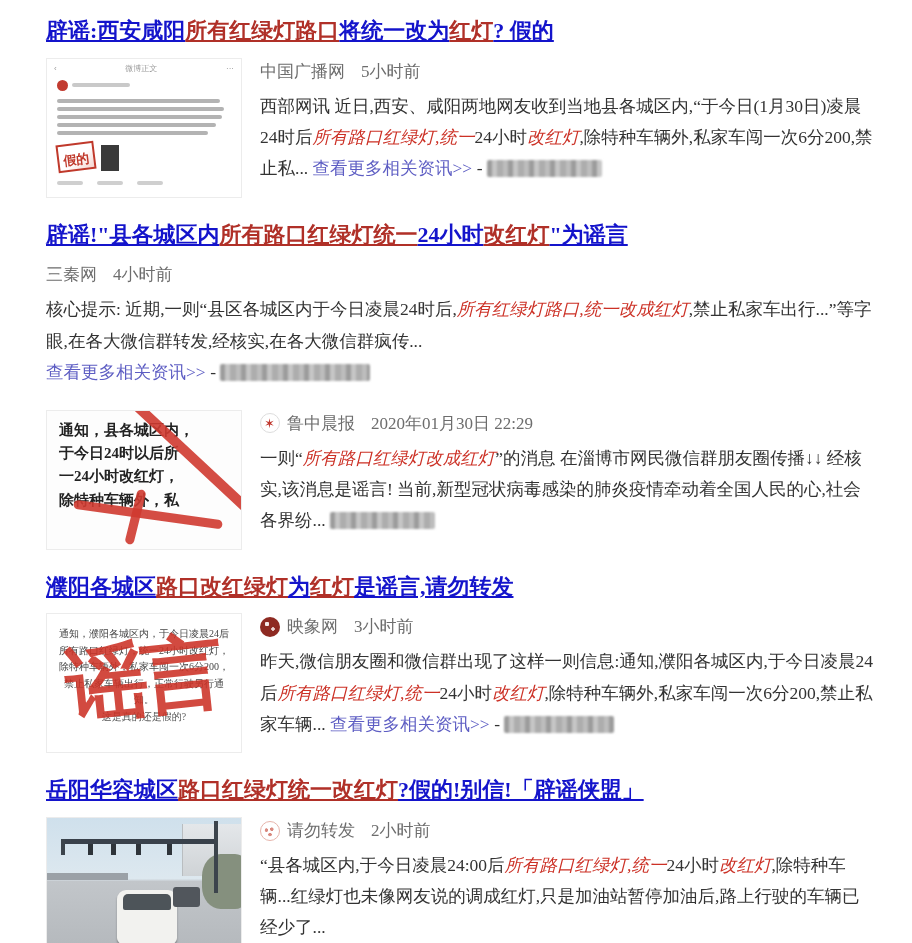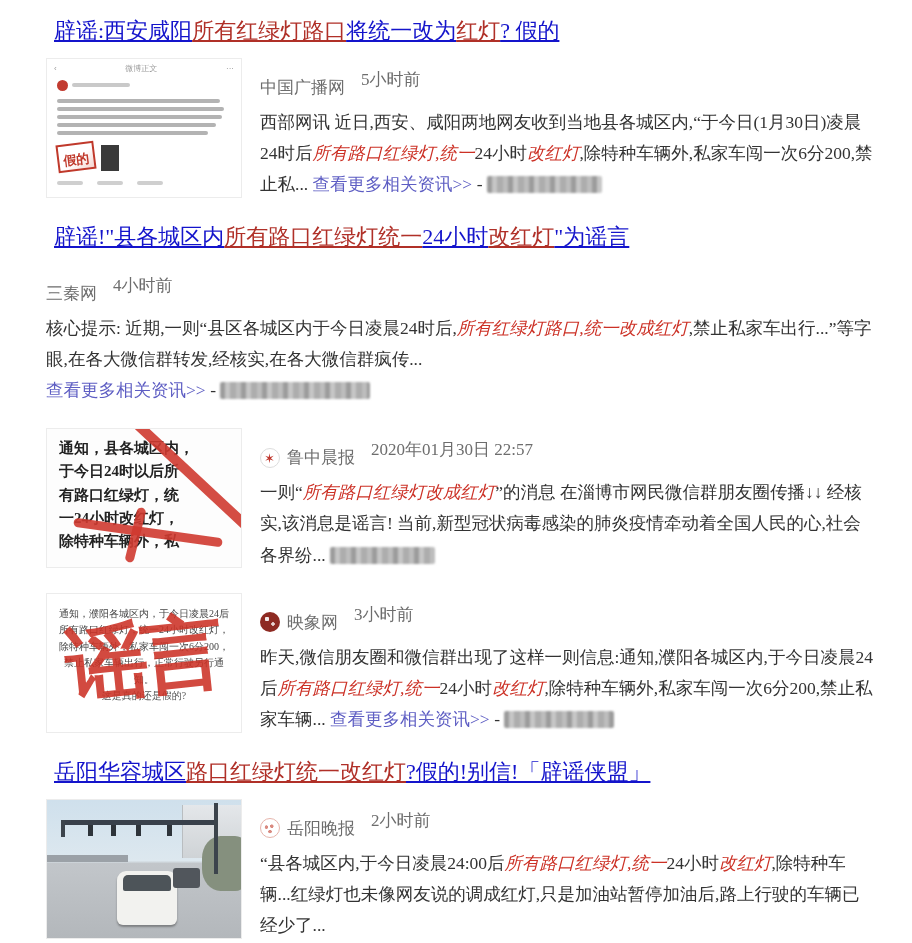--- a/index.html
+++ b/index.html
@@ -1,27 +1,27 @@
 <!DOCTYPE html>
 <html style="--title_blue: #1414cb; --title_red: #b03028; --snippet_red: #cc3126; --text: #333333; --source_gray: #6d6d6d; --link_purple: #5d5dc3;"><head>
 <meta charset="utf-8">
 <style>
   html,body{margin:0;padding:0;background:#fff;}
   body{width:912px;height:943px;overflow:hidden;font-family:"Liberation Serif","DejaVu Serif",serif;}
   .page{padding:16px 38px 0 46px;}
   .result{margin-bottom:22px;}
-  .title{display:block;font-size:22px;font-weight:400;line-height:1.35;margin-bottom:12px;cursor:pointer;white-space:nowrap;margin-left:8px;}
+  .title{display:block;font-size:22px;font-weight:700;line-height:1.35;margin-bottom:12px;cursor:pointer;white-space:nowrap;}
   .title span{text-decoration:underline;}
   .t-blue{color:var(--title_blue);}
   .t-red{color:var(--title_red);}
   .result-body{display:flex;align-items:flex-start;}
   .thumb{width:196px;height:140px;flex:none;margin-right:18px;position:relative;overflow:hidden;background:#fff;border:1px solid #ececec;box-sizing:border-box;cursor:pointer;}
   .rcontent{flex:1;min-width:0;}
   .source-line{display:flex;align-items:center;font-size:17px;color:var(--source_gray);margin:2px 0 8px 0;}
-  .source-name{margin-right:16px;display:flex;align-items:center;margin-top:16px;}
+  .source-name{margin-right:16px;display:flex;align-items:center;}
   .snippet{font-size:17.5px;line-height:1.78;color:var(--text);}
   .sn-text{color:var(--text);}
   .sn-red{color:var(--snippet_red);font-style:italic;}
   .sn-link{color:var(--link_purple);cursor:pointer;}
   .sn-blur{display:inline-block;width:110px;height:17px;vertical-align:-3px;border-radius:2px;
     background:repeating-linear-gradient(90deg,#9c9c9c 0 5px,#c6c6c6 5px 10px,#adadad 10px 16px,#bdbdbd 16px 21px);
     filter:blur(1.3px);}
   
   .logo{width:20px;height:20px;border-radius:50%;flex:none;margin-right:7px;position:relative;display:inline-block;box-sizing:border-box;}
   .logo-luzhong{background:#fff;border:1px solid #ddd;}
@@ -146,44 +146,44 @@
   </div>
 
   <div class="result">
     <div class="result-body">
       <div class="thumb">
 
         <div class="th-notice">
           <div class="notice-lines">
                 <div>通知，县各城区内，</div>
                 <div>于今日24时以后所</div>
-                <div>有路口红绿灯，统</div>
                 <div>一24小时改红灯，</div>
                 <div>除特种车辆外，私</div>
               </div>
           <div class="st st-a"></div>
           <div class="st st-b"></div>
           <div class="st st-c"></div>
         </div>
 
       </div>
       <div class="rcontent">
         <div class="source-line">
           <span class="source-name">
             <span class="logo logo-luzhong"></span>
             <span>鲁中晨报</span>
           </span>
-          <span>2020年01月30日 22:57</span>
+          <span>2020年01月30日 22:29</span>
         </div>
         <div class="snippet"><span class="sn-text">一则“</span><span class="sn-red">所有路口红绿灯改成红灯</span><span class="sn-text">”的消息 在淄博市网民微信群朋友圈传播↓↓ 经核实,该消息是谣言! 当前,新型冠状病毒感染的肺炎疫情牵动着全国人民的心,社会各界纷... </span><span class="sn-blur" style="width: 105px;"></span></div>
       </div>
     </div>
   </div>
 
   <div class="result">
+    <a class="title"><span class="t-blue">濮阳各城区</span><span class="t-red">路口改红绿灯</span><span class="t-blue">为</span><span class="t-red">红灯</span><span class="t-blue">是谣言,请勿转发</span></a>
     <div class="result-body">
       <div class="thumb">
 
         <div class="th-notice2">
           <div class="n2-text">通知，濮阳各城区内，于今日凌晨24后所有路口红绿灯，统一24小时改红灯，除特种车辆外，私家车闯一次6分200，禁止私家车辆出行，正常行驶另行通知。</div>
           <div class="n2-q">这是真的还是假的?</div>
           <div class="n2-overlay">谣言</div>
         </div>
 
       </div>
@@ -221,21 +221,21 @@
             <div class="ph-win"></div>
           </div>
           <div class="ph-car2"></div>
 
         </div>
       </div>
       <div class="rcontent">
         <div class="source-line">
           <span class="source-name">
             <span class="logo logo-yueyang"></span>
-            <span>岳阳晚报</span>
+            <span>请勿转发</span>
           </span>
           <span>2小时前</span>
         </div>
         <div class="snippet"><span class="sn-text">“县各城区内,于今日凌晨24:00后</span><span class="sn-red">所有路口红绿灯,统一</span><span class="sn-text">24小时</span><span class="sn-red">改红灯</span><span class="sn-text">,除特种车辆...红绿灯也未像网友说的调成红灯,只是加油站暂停加油后,路上行驶的车辆已经少了... </span></div>
       </div>
     </div>
   </div>
 </div>
 </div>
 

